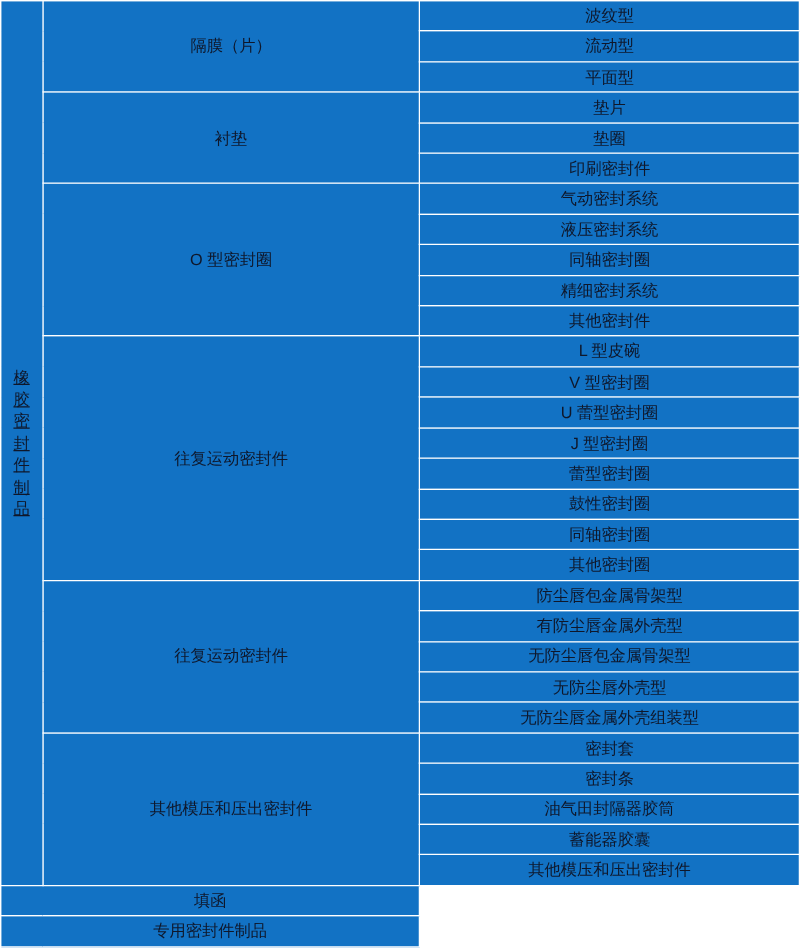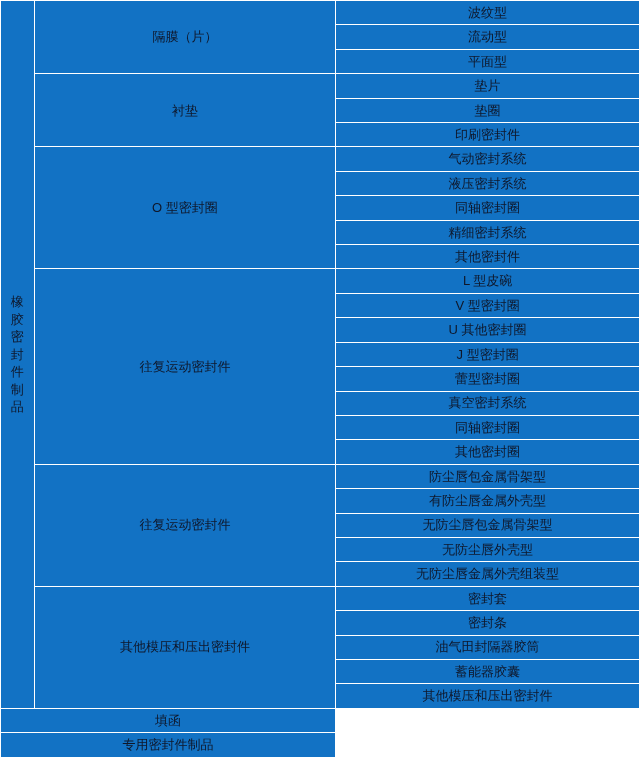--- a/index.html
+++ b/index.html
@@ -36,20 +36,21 @@
     padding: 0 2px;
     line-height: 1.35;
   }
   td.root {
     width: 28px;
     font-size: 13px;
     letter-spacing: 0px;
     word-break: break-all;
     padding: 0;
     line-height: 1.5;
+    text-decoration: underline;
   }
   td.root .rootlabel {
     display: block;
     width: 16px;
     margin: 0 auto;
     text-align: center;
   }
   td.lvl2 {
     width: 292px;
     font-size: 13.5px;
@@ -117,30 +118,30 @@
       </tr>
 
       <tr class="cellrow">
         <td class="lvl2" rowspan="8">往复运动密封件</td>
         <td class="lvl3">L 型皮碗</td>
       </tr>
       <tr class="cellrow">
         <td class="lvl3">V 型密封圈</td>
       </tr>
       <tr class="cellrow">
-        <td class="lvl3">U 其他密封圈</td>
+        <td class="lvl3">U 蕾型密封圈</td>
       </tr>
       <tr class="cellrow">
         <td class="lvl3">J 型密封圈</td>
       </tr>
       <tr class="cellrow">
         <td class="lvl3">蕾型密封圈</td>
       </tr>
       <tr class="cellrow">
-        <td class="lvl3">真空密封系统</td>
+        <td class="lvl3">鼓性密封圈</td>
       </tr>
       <tr class="cellrow">
         <td class="lvl3">同轴密封圈</td>
       </tr>
       <tr class="cellrow">
         <td class="lvl3">其他密封圈</td>
       </tr>
 
       <tr class="cellrow">
         <td class="lvl2" rowspan="5">往复运动密封件</td>

